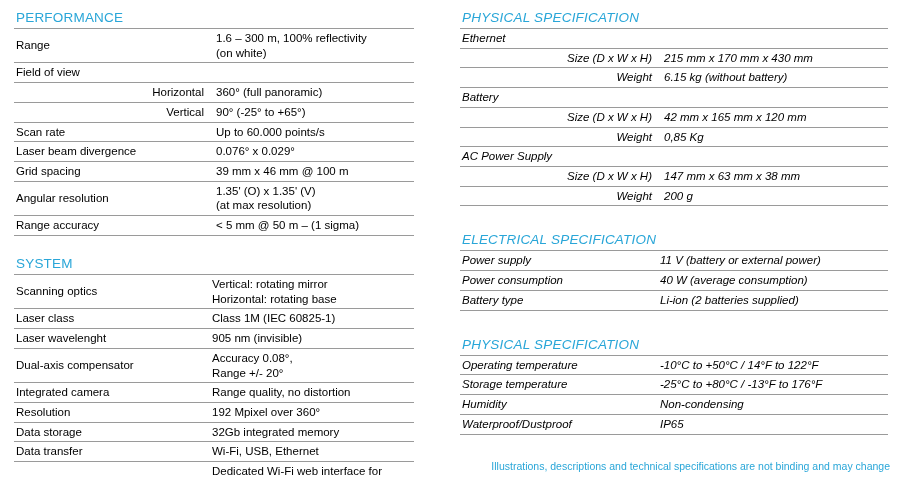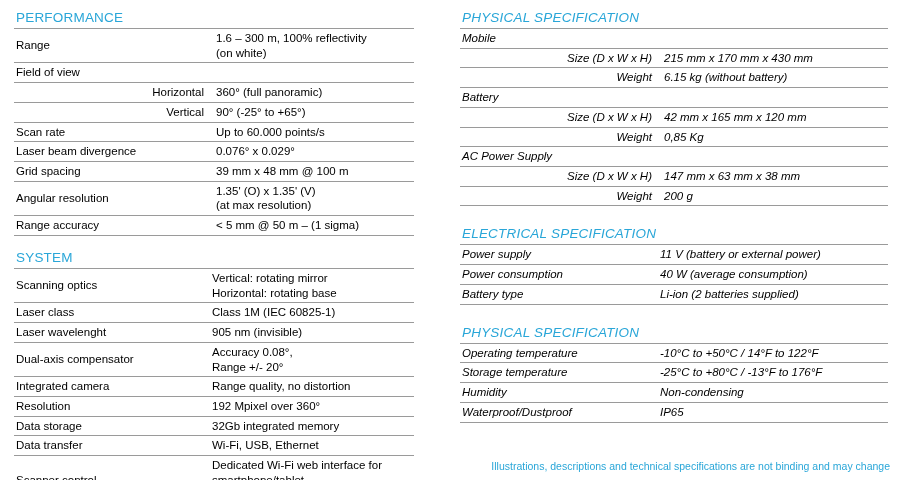--- a/index.html
+++ b/index.html
@@ -76,21 +76,21 @@
   }
   .footer-note {
     position: absolute;
     right: 10px;
     bottom: 8px;
     color: #29a6d8;
     font-size: 10.5px;
     text-align: left;
   }
   .blk {
-    margin-bottom: 4px;
+    margin-bottom: 10px;
   }
   .gap-sm {
     height: 6px;
   }
 </style>
 </head>
 <body>
 
 <div class="page">
 
@@ -120,21 +120,21 @@
         <tr>
           <td class="lbl">Scan rate</td>
           <td class="val">Up to 60.000 points/s</td>
         </tr>
         <tr>
           <td class="lbl">Laser beam divergence</td>
           <td class="val">0.076° x 0.029°</td>
         </tr>
         <tr>
           <td class="lbl">Grid spacing</td>
-          <td class="val">39 mm x 48 mm @ 100 m</td>
+          <td class="val">39 mm x 46 mm @ 100 m</td>
         </tr>
         <tr>
           <td class="lbl tall">Angular resolution</td>
           <td class="val multi">1.35' (O) x 1.35' (V)
 (at max resolution)</td>
         </tr>
         <tr>
           <td class="lbl">Range accuracy</td>
           <td class="val">&lt; 5 mm @ 50 m – (1 sigma)</td>
         </tr>
@@ -192,21 +192,21 @@
 
   </div>
 
   <div class="col col-right">
 
     <div class="blk">
       <div class="section-title">PHYSICAL SPECIFICATION</div>
       <table class="spec-table">
         <tbody>
             <tr class="grouphead">
-          <td class="lbl">Mobile</td>
+          <td class="lbl">Ethernet</td>
           <td class="val"></td>
         </tr>
         <tr>
           <td class="lbl sub-lbl">Size (D x W x H)</td>
           <td class="val">215 mm x 170 mm x 430 mm</td>
         </tr>
         <tr>
           <td class="lbl sub-lbl">Weight</td>
           <td class="val">6.15 kg (without battery)</td>
         </tr>

